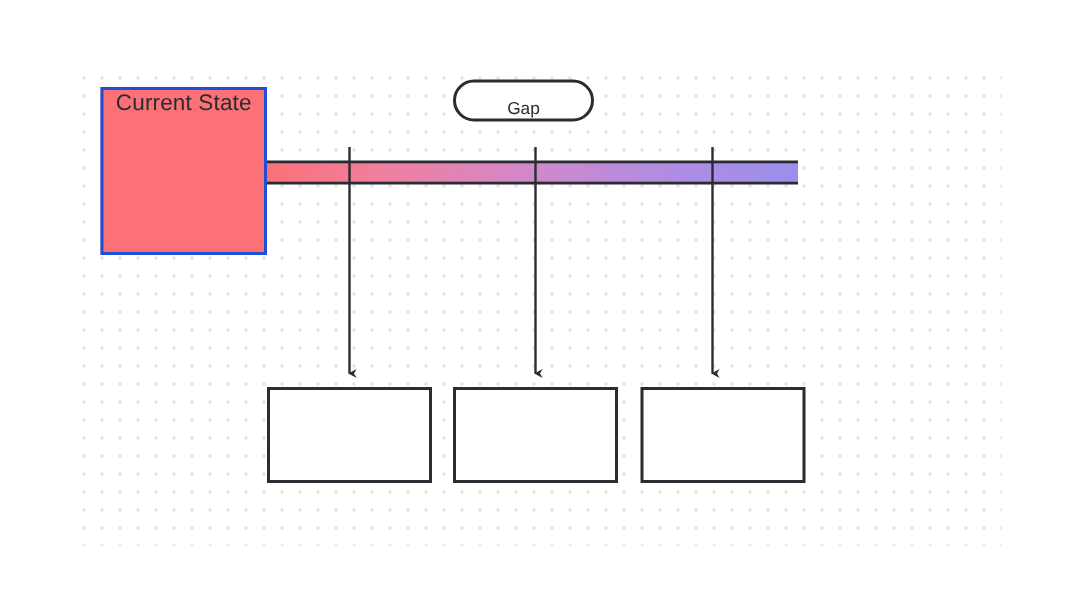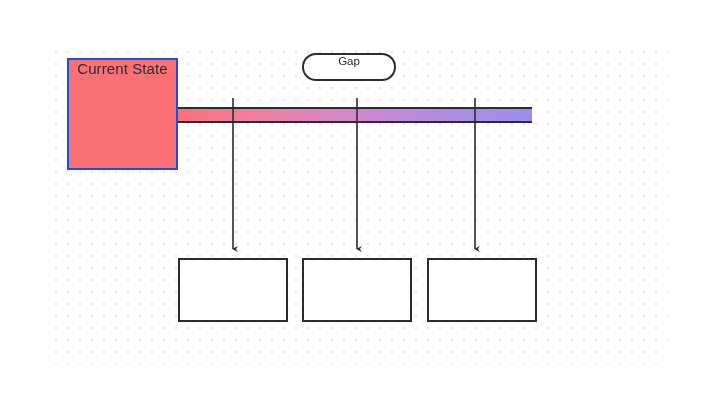--- a/index.html
+++ b/index.html
@@ -81,21 +81,21 @@
     position: absolute;
     left: 302px;
     top: 53px;
     width: 94px;
     height: 28px;
     box-sizing: border-box;
     border: 2px solid #2b2b33;
     border-radius: 14px;
     background: #ffffff;
     display: flex;
-    align-items: flex-start;
+    align-items: flex-end;
     justify-content: center;
     font-size: 11.5px;
     color: #2b2b33;
   }
 
   .drop-box {
     position: absolute;
     top: 258px;
     width: 110px;
     height: 64px;

